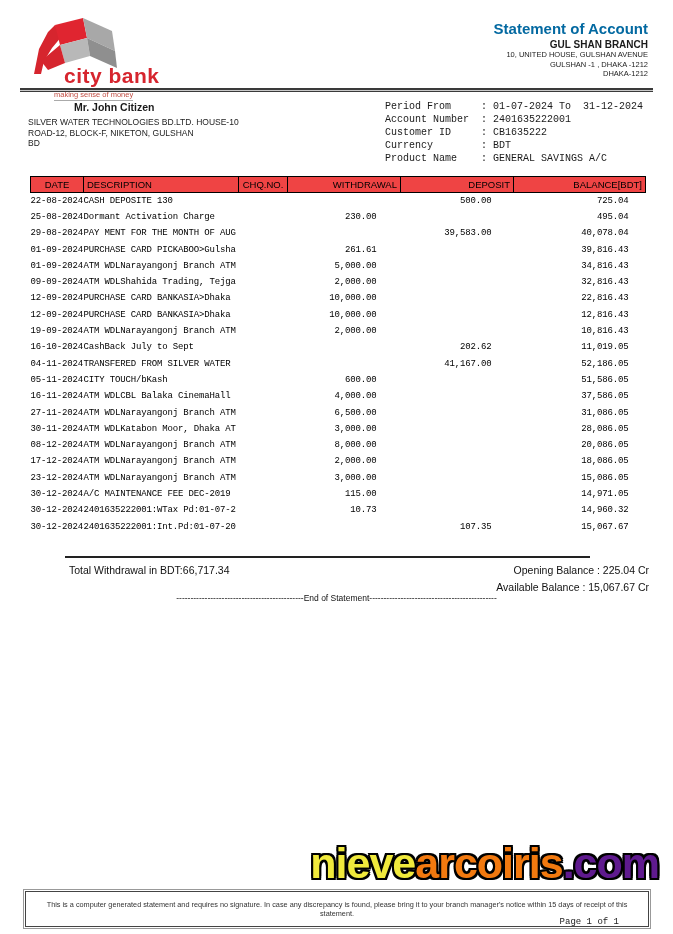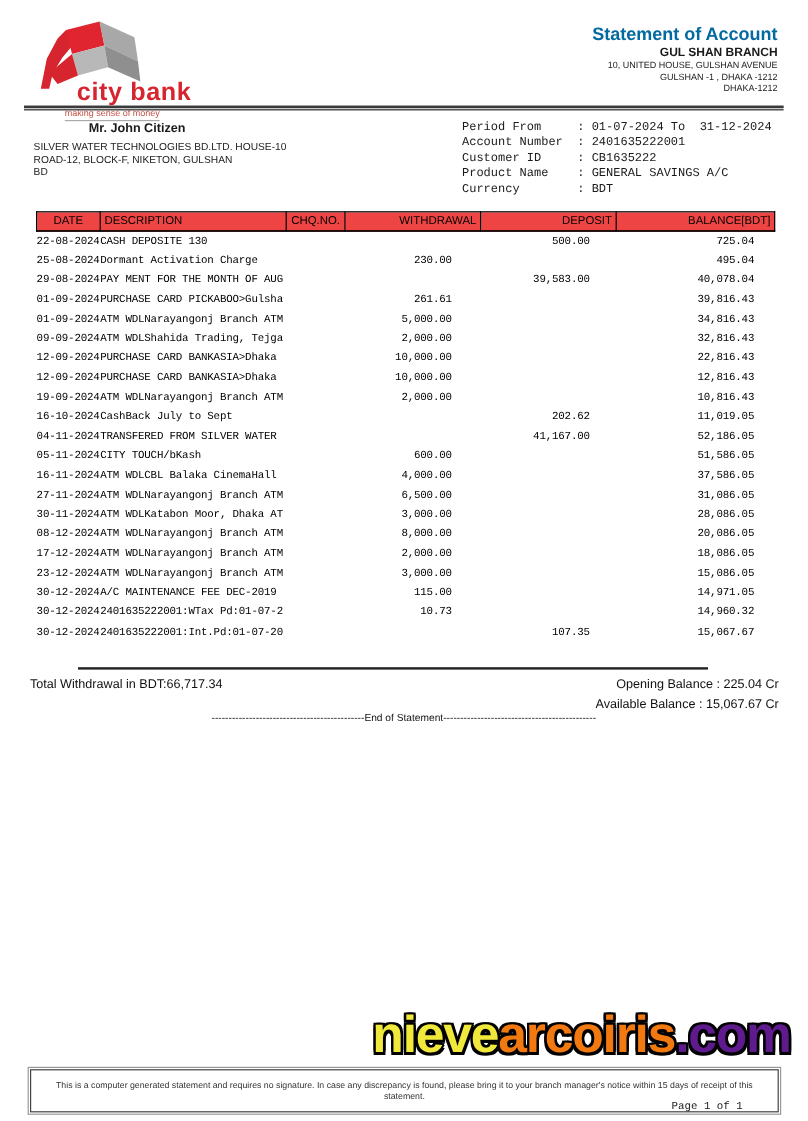--- a/index.html
+++ b/index.html
@@ -2,21 +2,21 @@
 <html><head>
 <meta charset="utf-8">
 <style>
   * { margin:0; padding:0; box-sizing:border-box; }
   html,body { background:#ffffff; }
   body {
     width:673px; height:934px; position:relative;
     font-family:"Liberation Sans", sans-serif; color:#1a1a1a;
     font-size:10px; overflow:hidden;
   }
-  .pre { white-space:pre; }
+  .pre { white-space:pre;margin-left:44px; }
 
   
   .logo { position:absolute; left:28px; top:16px; width:150px; }
   .logo-name { color:#d6252e; font-size:21px; font-weight:bold; letter-spacing:0.5px; margin-left:36px; margin-top:-16px; }
   .logo-tag { color:#c24f45; font-size:7.5px; margin-left:26px; border-bottom:1px solid #aaa; display:inline-block; padding-bottom:1px; }
   .hdr-right { position:absolute; right:25px; top:20px; text-align:right; }
   .hdr-title { font-size:15px; font-weight:bold; color:#0369a1; }
   .hdr-branch { font-size:10px; font-weight:bold; margin-top:2px; }
   .hdr-addr div { font-size:7.5px; color:#222; line-height:9.5px; }
   .rule-top { position:absolute; left:20px; top:88px; width:633px; height:4px;
@@ -115,23 +115,23 @@
 </div>
 
 <div class="acct">
 
     <div class="acct-row"><span class="acct-label">Period From</span><span>:</span> <span>01-07-2024 To  31-12-2024</span></div>
 
     <div class="acct-row"><span class="acct-label">Account Number</span><span>:</span> <span>2401635222001</span></div>
 
     <div class="acct-row"><span class="acct-label">Customer ID</span><span>:</span> <span>CB1635222</span></div>
 
+    <div class="acct-row"><span class="acct-label">Currency</span><span>:</span> <span>BDT</span></div>
+
     <div class="acct-row"><span class="acct-label">Product Name</span><span>:</span> <span>GENERAL SAVINGS A/C</span></div>
-
-    <div class="acct-row"><span class="acct-label">Currency</span><span>:</span> <span>BDT</span></div>
   </div>
 
 <table class="txn-table">
   <colgroup>
     <col style="width:53px">
       <col style="width:155px">
       <col style="width:49px">
     <col style="width:113px">
       <col style="width:113px">
       <col style="width:132px">

